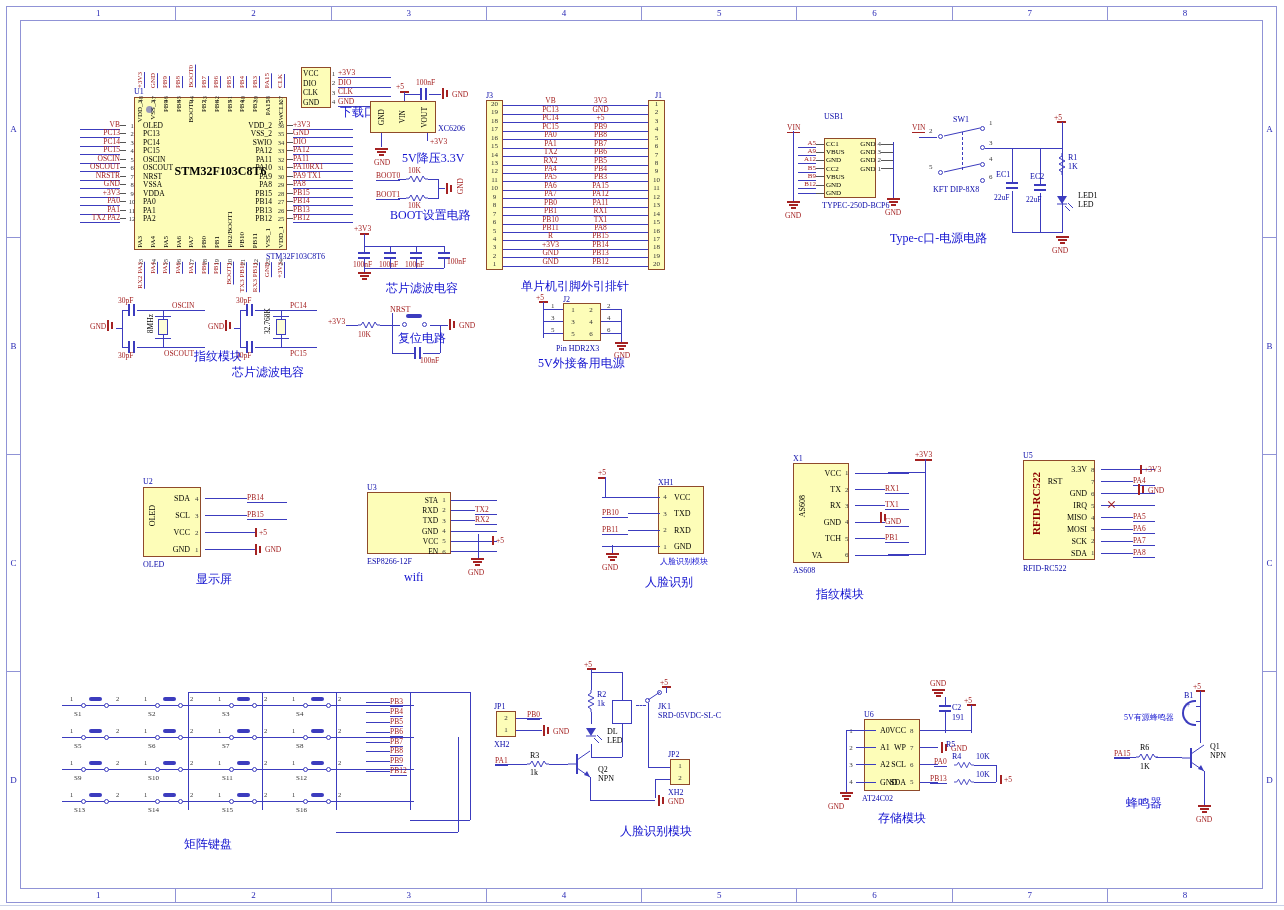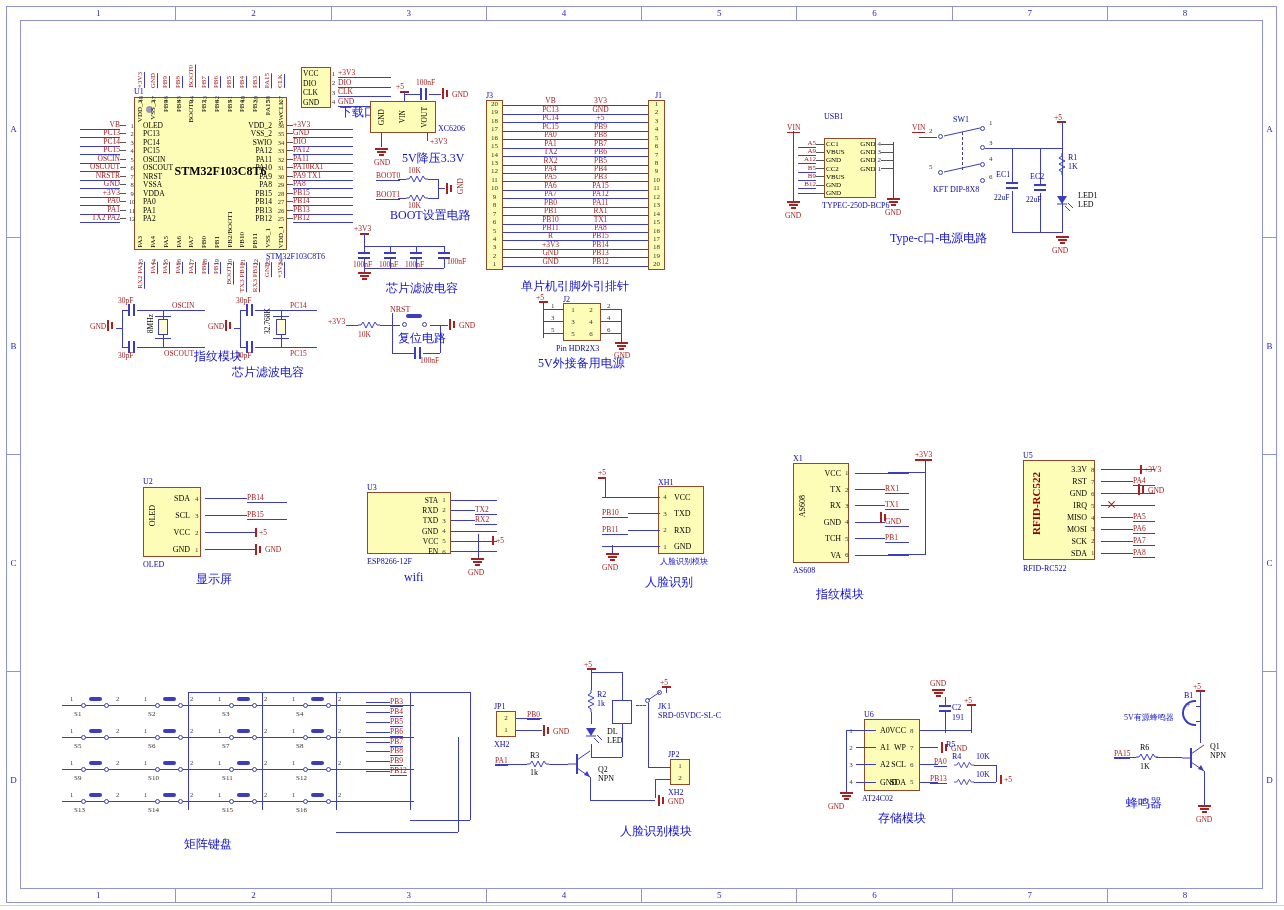--- a/index.html
+++ b/index.html
@@ -1178,21 +1178,21 @@
       <span class="pwire" style="width:30px"></span>
       <span class="net u" style="min-width:24px;line-height:8px">GND</span>
     </div>
       <div class="prow" style="height:16.4px">
       <span class="pname" style="width:52px;text-align:right;padding-right:4px">TCH</span>
       <span class="num" style="width:10px">5</span>
       <span class="pwire" style="width:30px"></span>
       <span class="net u" style="min-width:24px;line-height:8px">PB1</span>
     </div>
       <div class="prow" style="height:16.4px">
-      <span class="pname" style="width:52px;text-align:right;padding-right:4px">VA</span>
+      <span class="pname" style="width:52px;text-align:center;padding-right:4px">VA</span>
       <span class="num" style="width:10px">6</span>
       <span class="pwire" style="width:30px"></span>
       <span class="net u" style="min-width:24px;line-height:8px"></span>
     </div>
     </div>
   <div class="pw" style="left:915px;top:450px;border-bottom:2px solid #a42222">+3V3</div>
   <div class="vw" style="left:925px;top:459px;height:96px"></div>
   <div class="hw" style="left:888px;top:472px;width:38px"></div>
   <div class="hw" style="left:888px;top:554px;width:38px"></div>
   <span class="gv" style="position:absolute;left:880px;top:512px"></span>
@@ -1204,21 +1204,21 @@
   <div class="vt" style="position:absolute;left:1030px;top:472px;color:#8b0000;font-weight:bold;font-size:11px">RFID-RC522</div>
   <div class="abs" style="left:1023px;top:464px;width:145px">
 
   <div class="prow" style="height:11.9px">
       <span class="pname" style="width:68px;text-align:right;padding-right:4px">3.3V</span>
       <span class="num" style="width:10px">8</span>
       <span class="pwire" style="width:32px"></span>
       <span class="net u" style="min-width:22px;line-height:8px"></span>
     </div>
       <div class="prow" style="height:11.9px">
-      <span class="pname" style="width:68px;text-align:right;padding-right:4px">RST</span>
+      <span class="pname" style="width:68px;text-align:center;padding-right:4px">RST</span>
       <span class="num" style="width:10px">7</span>
       <span class="pwire" style="width:32px"></span>
       <span class="net u" style="min-width:22px;line-height:8px">PA4</span>
     </div>
       <div class="prow" style="height:11.9px">
       <span class="pname" style="width:68px;text-align:right;padding-right:4px">GND</span>
       <span class="num" style="width:10px">6</span>
       <span class="pwire" style="width:32px"></span>
       <span class="net u" style="min-width:22px;line-height:8px"></span>
     </div>

